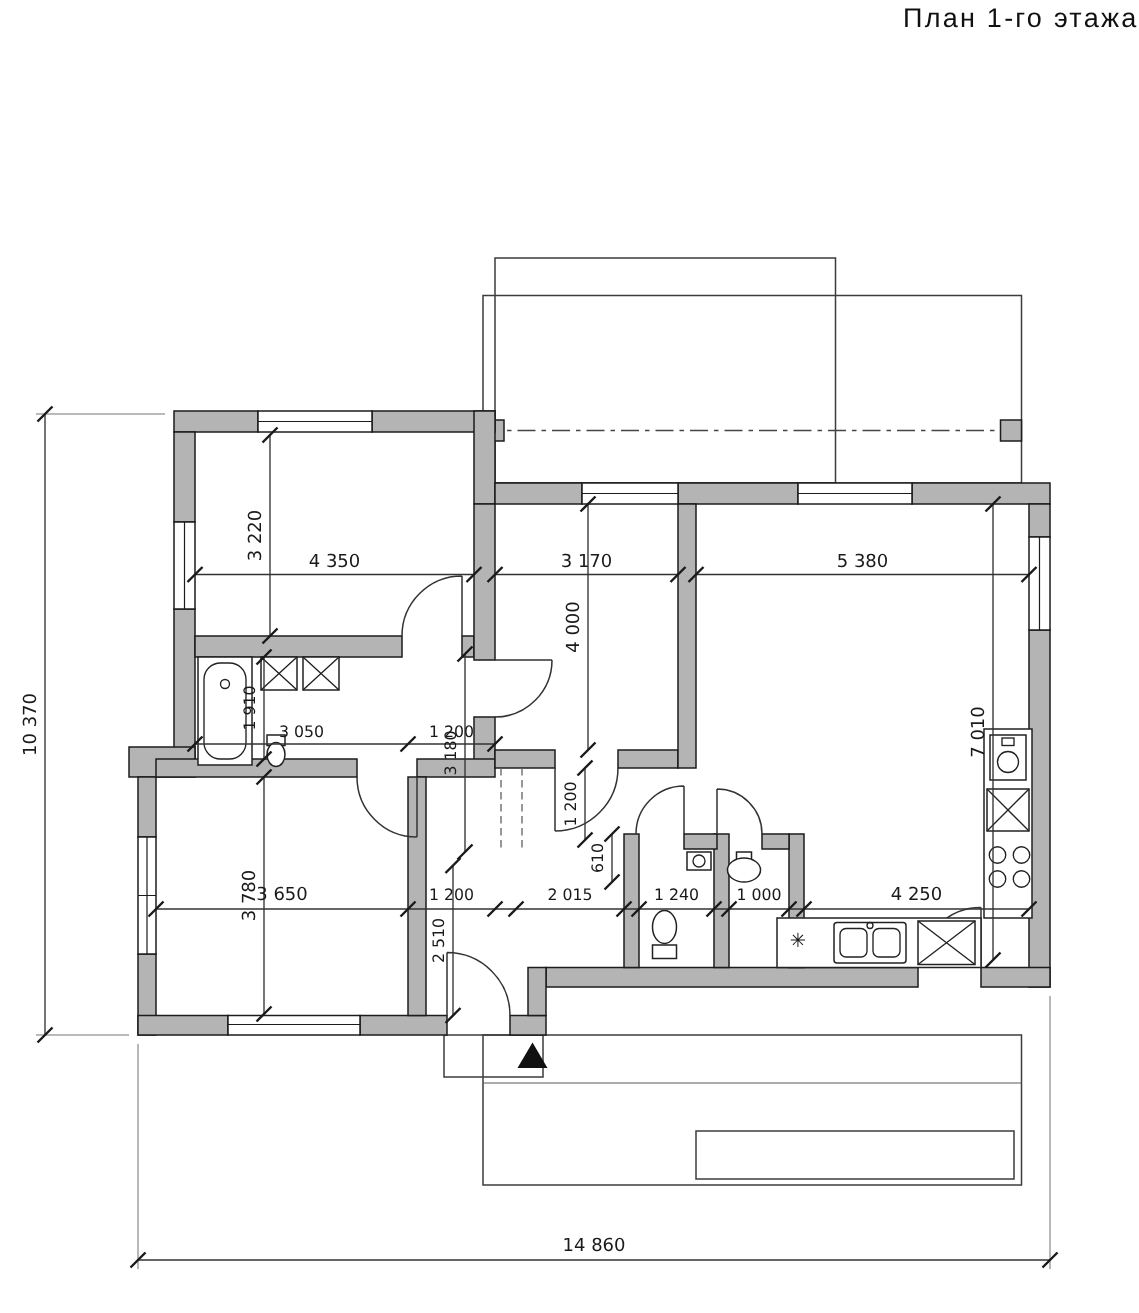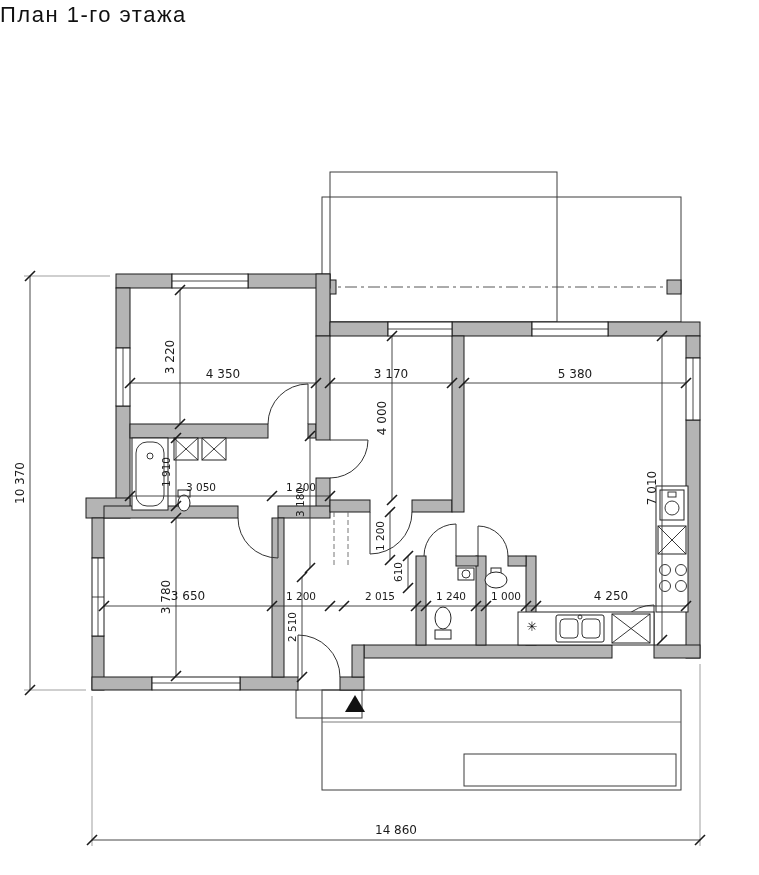--- a/index.html
+++ b/index.html
@@ -1,19 +1,19 @@
 <!DOCTYPE html>
 <html><head>
 <meta charset="utf-8">
 <style>
   html,body{margin:0;padding:0;background:#fff;}
   .page{position:relative;width:759px;height:875px;background:#fff;overflow:hidden;
         font-family:"DejaVu Sans",sans-serif;}
-  .title{position:absolute;top:2px;left:0;width:100%;text-align:left;
-         font-size:22px;letter-spacing:1.5px;color:#101010;
+  .title{position:absolute;top:2px;left:0;width:100%;text-align:right;
+         font-size:18px;letter-spacing:1.5px;color:#101010;
          font-family:"Liberation Sans","DejaVu Sans",sans-serif;}
   svg{position:absolute;left:0;top:0;}
   .wall{fill:#b4b4b4;stroke:#1c1c1c;stroke-width:1;}
   .win{fill:#ffffff;stroke:#1c1c1c;stroke-width:1;}
   .winline{stroke:#1c1c1c;stroke-width:0.8;fill:none;}
   .thin{fill:none;stroke:#3c3c3c;stroke-width:1;}
   .thin2{fill:none;stroke:#5a5a5a;stroke-width:0.8;}
   .dash{fill:none;stroke:#444;stroke-width:0.9;stroke-dasharray:12 4 3 4;}
   .dash2{fill:none;stroke:#666;stroke-width:0.9;stroke-dasharray:5 3;}
   .arc{fill:none;stroke:#333;stroke-width:1;}

